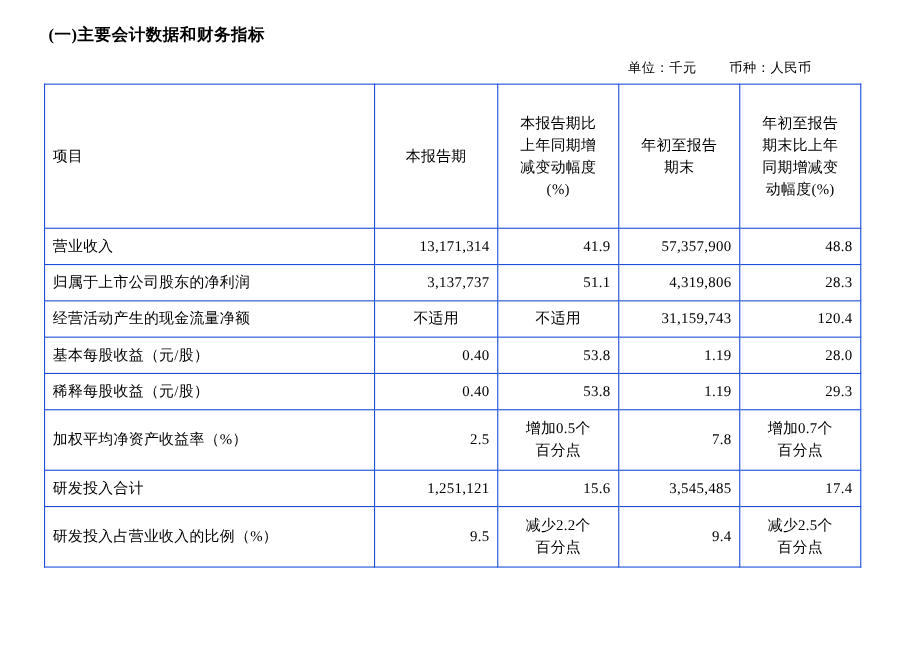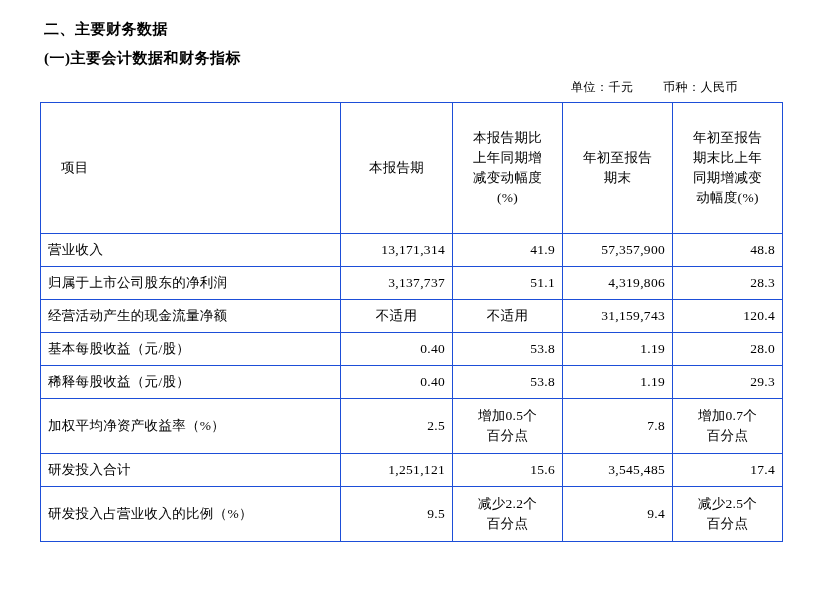--- a/index.html
+++ b/index.html
@@ -64,21 +64,21 @@
   col.c-ytd   { width: 110px; }
   col.c-ychg  { width: 110px; }
 
   thead td {
     text-align: center;
     vertical-align: middle;
     height: 122px;
   }
   thead td.item-head {
     text-align: left;
-    padding-left: 20px;
+    padding-left: 7px;
   }
   .hdr-lines {
     display: block;
     text-align: center;
   }
   td.num {
     text-align: right;
     padding-right: 12px;
     font-family: "Liberation Serif", "DejaVu Serif", serif;
     margin-top: 33px;
@@ -95,21 +95,20 @@
     display: block;
     text-align: center;
     line-height: 20px;
   }
 </style>
 </head>
 <body>
 
 <div class="page">
 
-  <div class="heading-1">二、主要财务数据</div>
   <div class="heading-2">(一)主要会计数据和财务指标</div>
 
   <div class="unit-line">
     <span>单位：千元</span>
     <span>币种：人民币</span>
   </div>
 
   <table class="fin">
     <colgroup>
       <col class="c-item">

